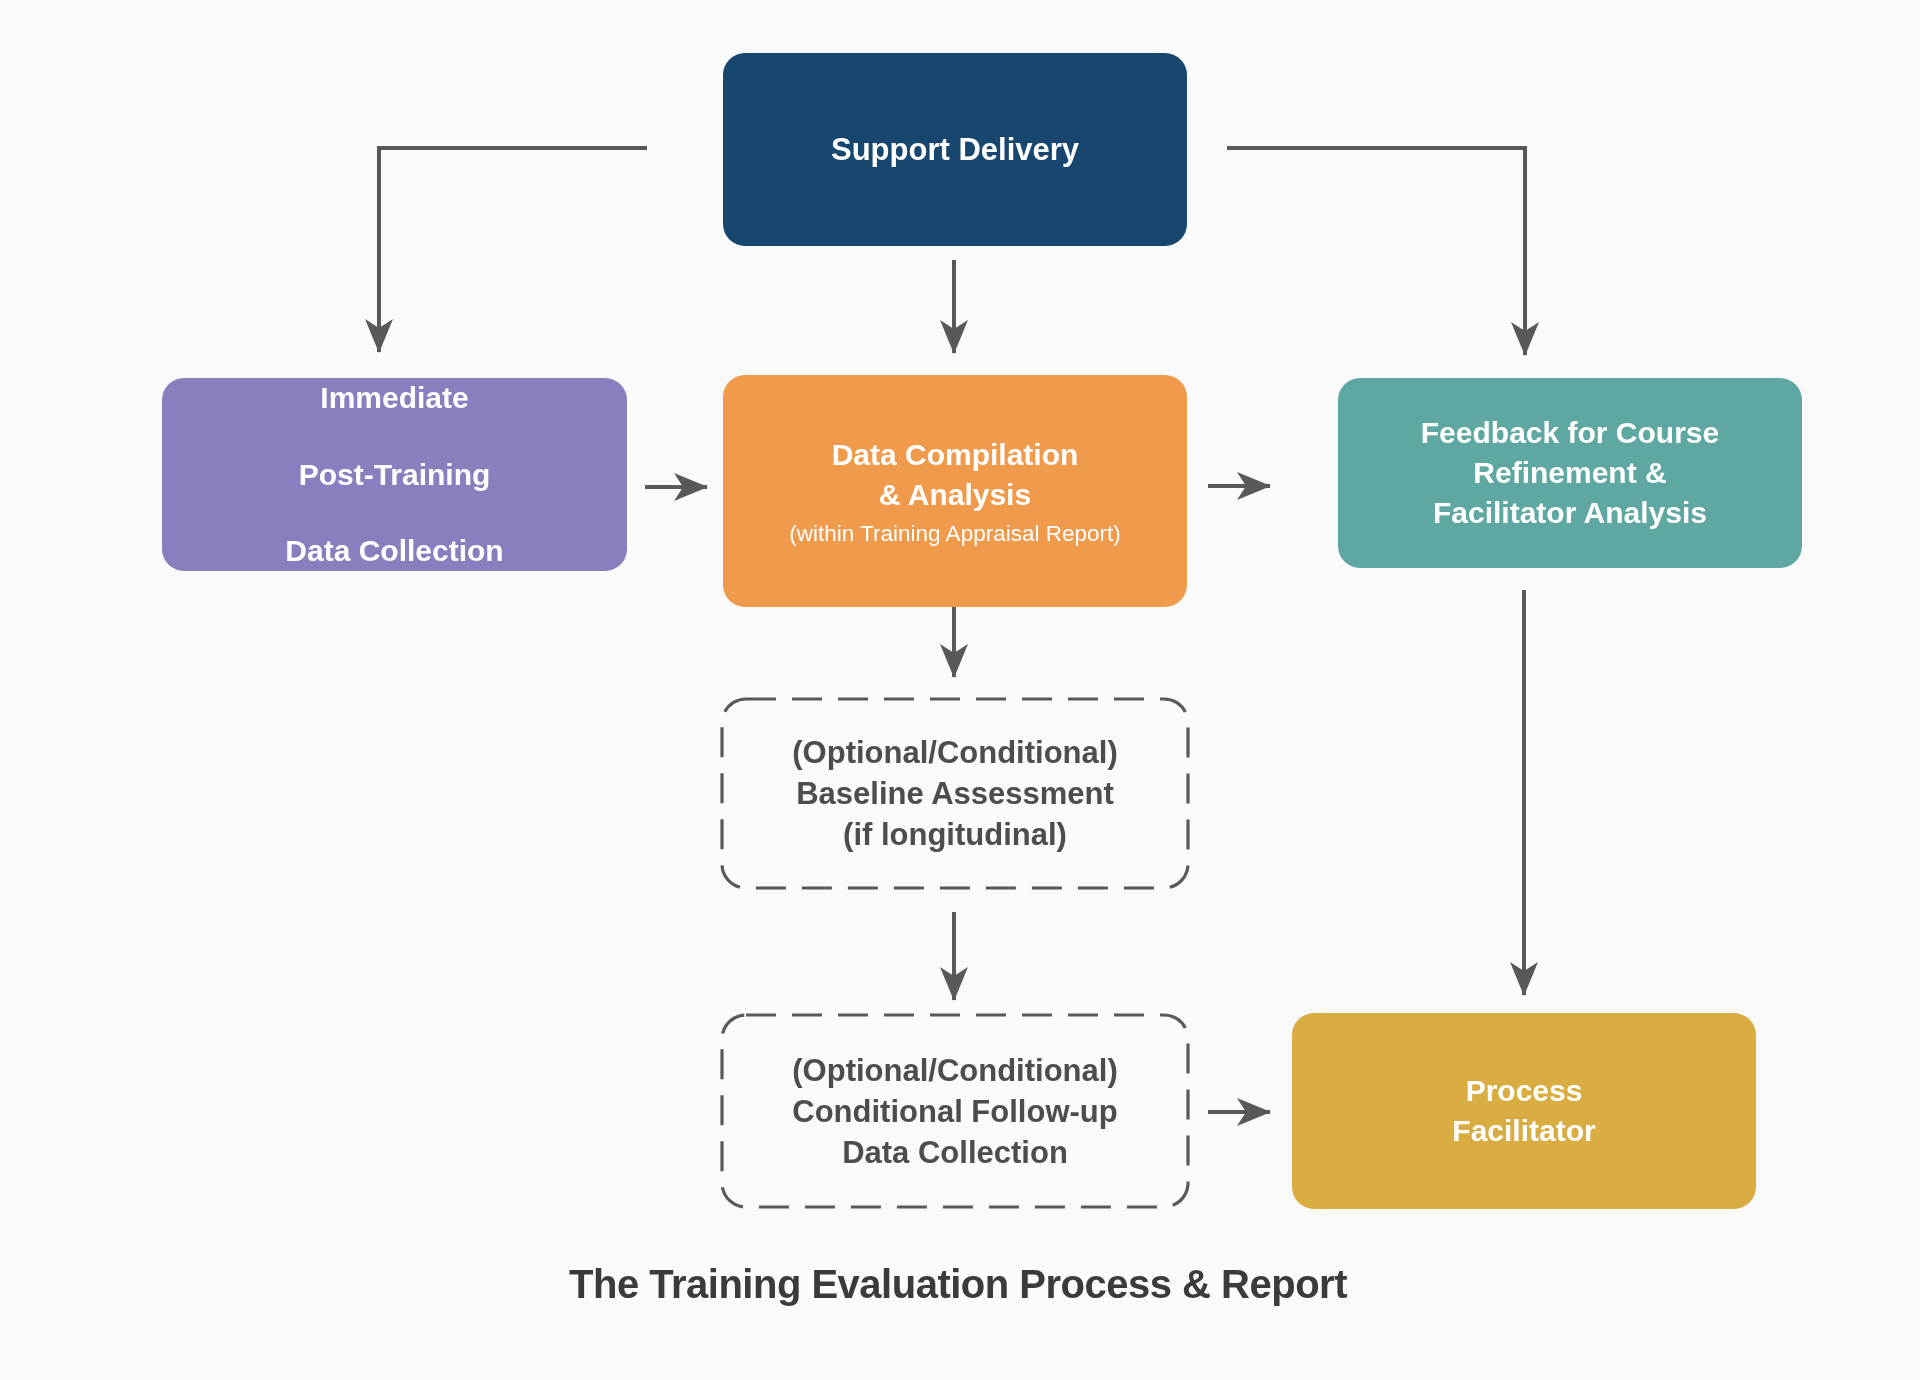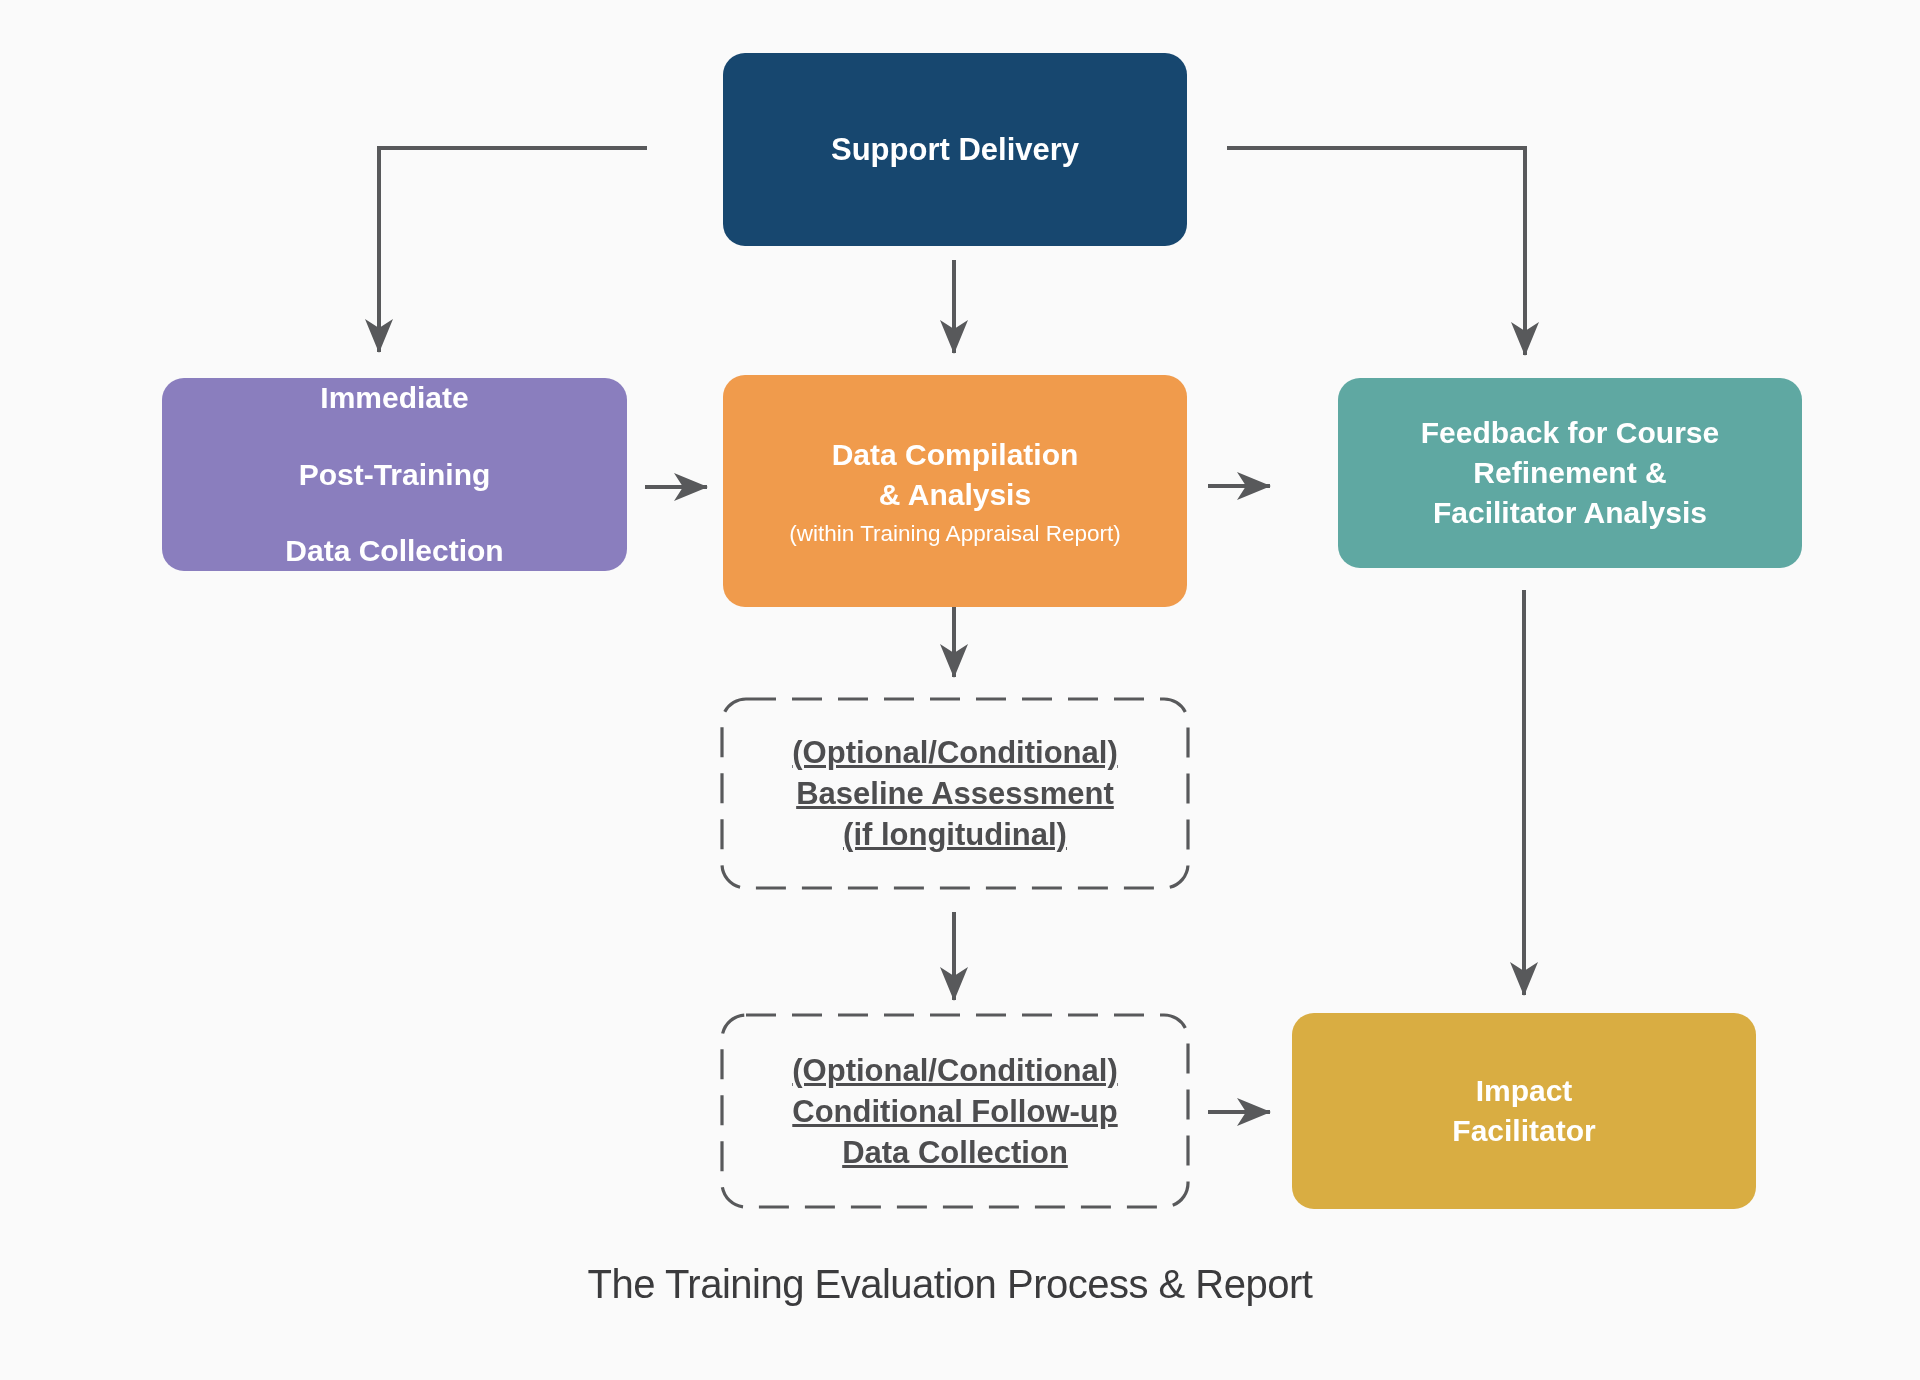--- a/index.html
+++ b/index.html
@@ -21,27 +21,27 @@
     border-radius:22px;text-align:center;color:var(--node-text);
   }
   .node .line{display:block;font-weight:bold;font-size:30px;line-height:40px;}
   .node.navy{background:var(--navy);}
   .node.navy .line{font-size:31px;}
   .node.purple{background:var(--purple);}
   .node.orange{background:var(--orange);}
   .node.teal{background:var(--teal);}
   .node.gold{background:var(--gold);}
   .node .note{display:block;font-weight:normal;font-size:22.5px;line-height:28px;margin-top:5px;}
-  .node.dashed{color:var(--dashed-text);border-radius:24px;background:transparent;text-decoration:underline;}
+  .node.dashed{color:var(--dashed-text);border-radius:24px;background:transparent;}
   .node.dashed .line{color:var(--dashed-text);font-size:31px;line-height:41px;}
   .dash-border{position:absolute;left:0;top:0;}
   .dash-border rect{fill:none;stroke:var(--dashed-border);stroke-width:3.2;stroke-dasharray:30 16;}
   .caption{
-    position:absolute;left:0;top:1262px;width:1900px;text-align:center;
-    font-weight:normal;font-size:40px;letter-spacing:-0.5px;color:var(--caption-text);
+    position:absolute;left:8px;top:1262px;width:1900px;text-align:center;
+    font-weight:bold;font-size:40px;letter-spacing:-0.5px;color:var(--caption-text);
   }
 </style>
 </head>
 <body>
 
 <div class="canvas">
 
   <svg class="arrows" viewBox="0 0 1920 1380">
     <defs>
       <marker id="ah" markerUnits="userSpaceOnUse" markerWidth="38" markerHeight="32" refX="33" refY="14" orient="auto">
@@ -93,19 +93,19 @@
   <div class="node dashed" style="left:720px;top:1013px;width:470px;height:196px;">
     <svg class="dash-border" width="470" height="196" viewBox="0 0 470 196">
       <rect x="2" y="2" width="466" height="192" rx="24" ry="24"></rect>
     </svg>
     <span class="line">(Optional/Conditional)</span>
     <span class="line">Conditional Follow-up</span>
     <span class="line">Data Collection</span>
   </div>
 
   <div class="node gold" style="left:1292px;top:1013px;width:464px;height:196px;">
-    <span class="line">Impact</span>
+    <span class="line">Process</span>
     <span class="line">Facilitator</span>
   </div>
 
   <div class="caption">The Training Evaluation Process &amp; Report</div>
 
 </div>
 
 </body></html>

